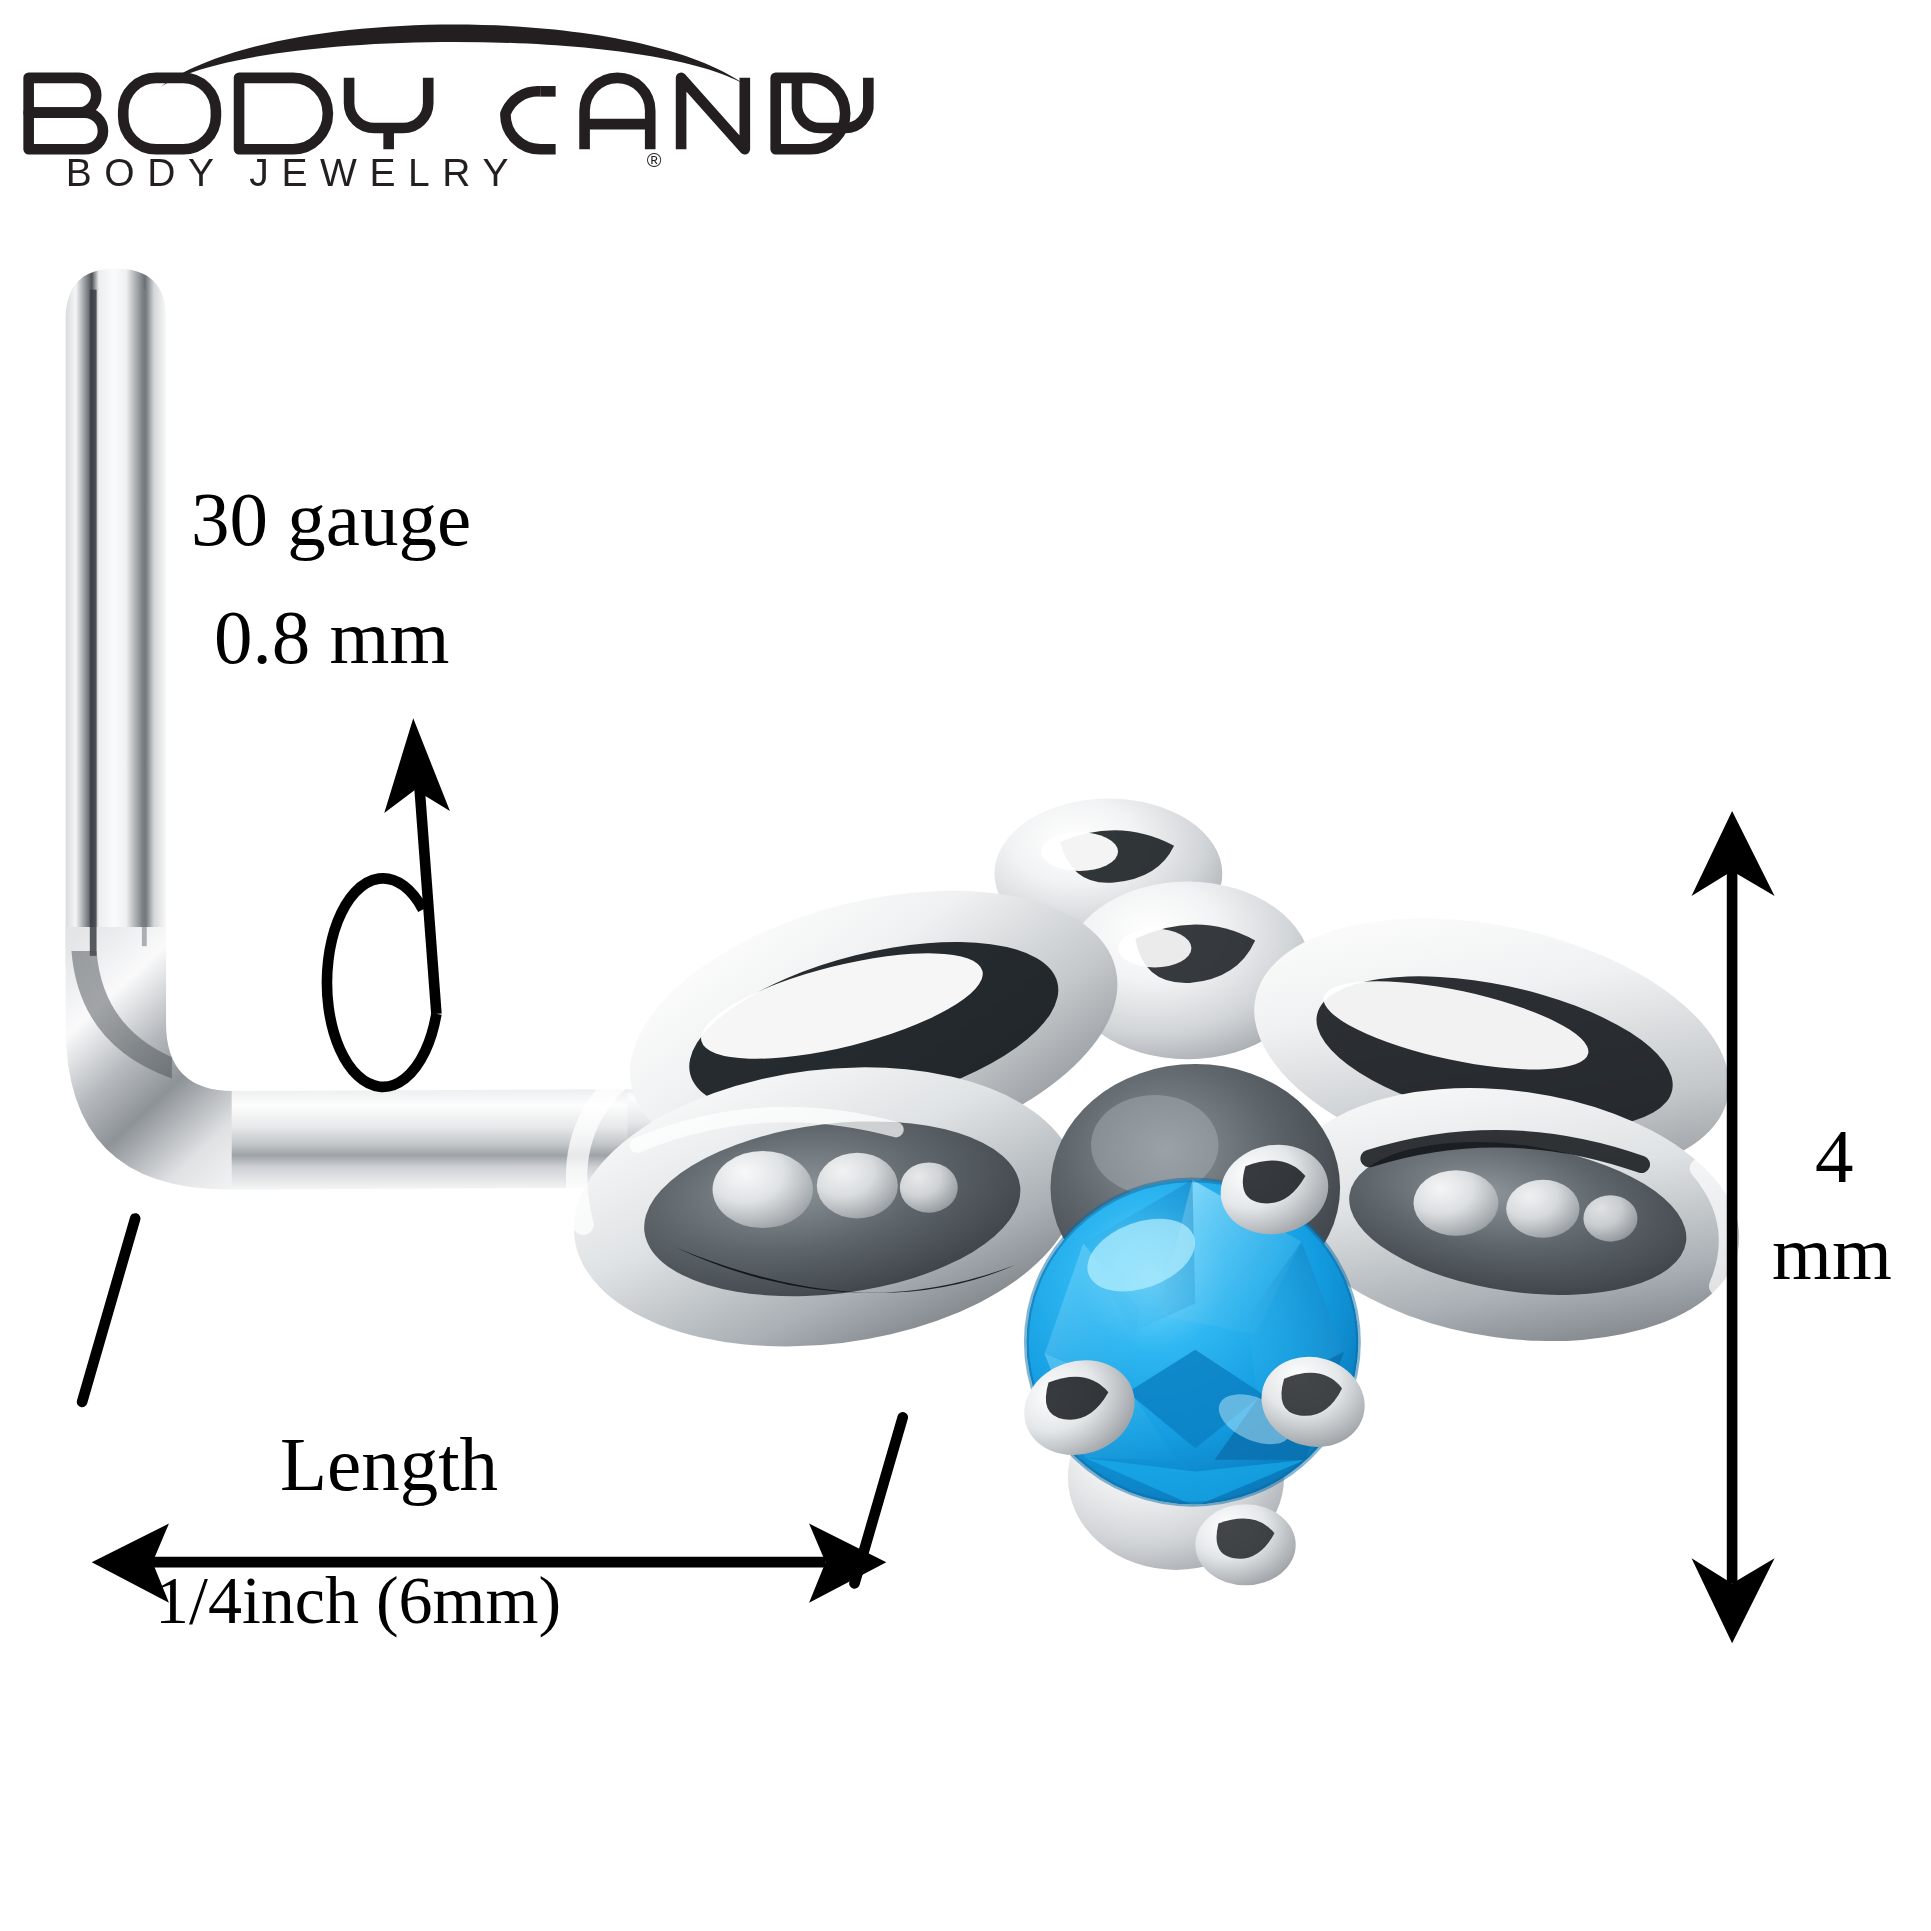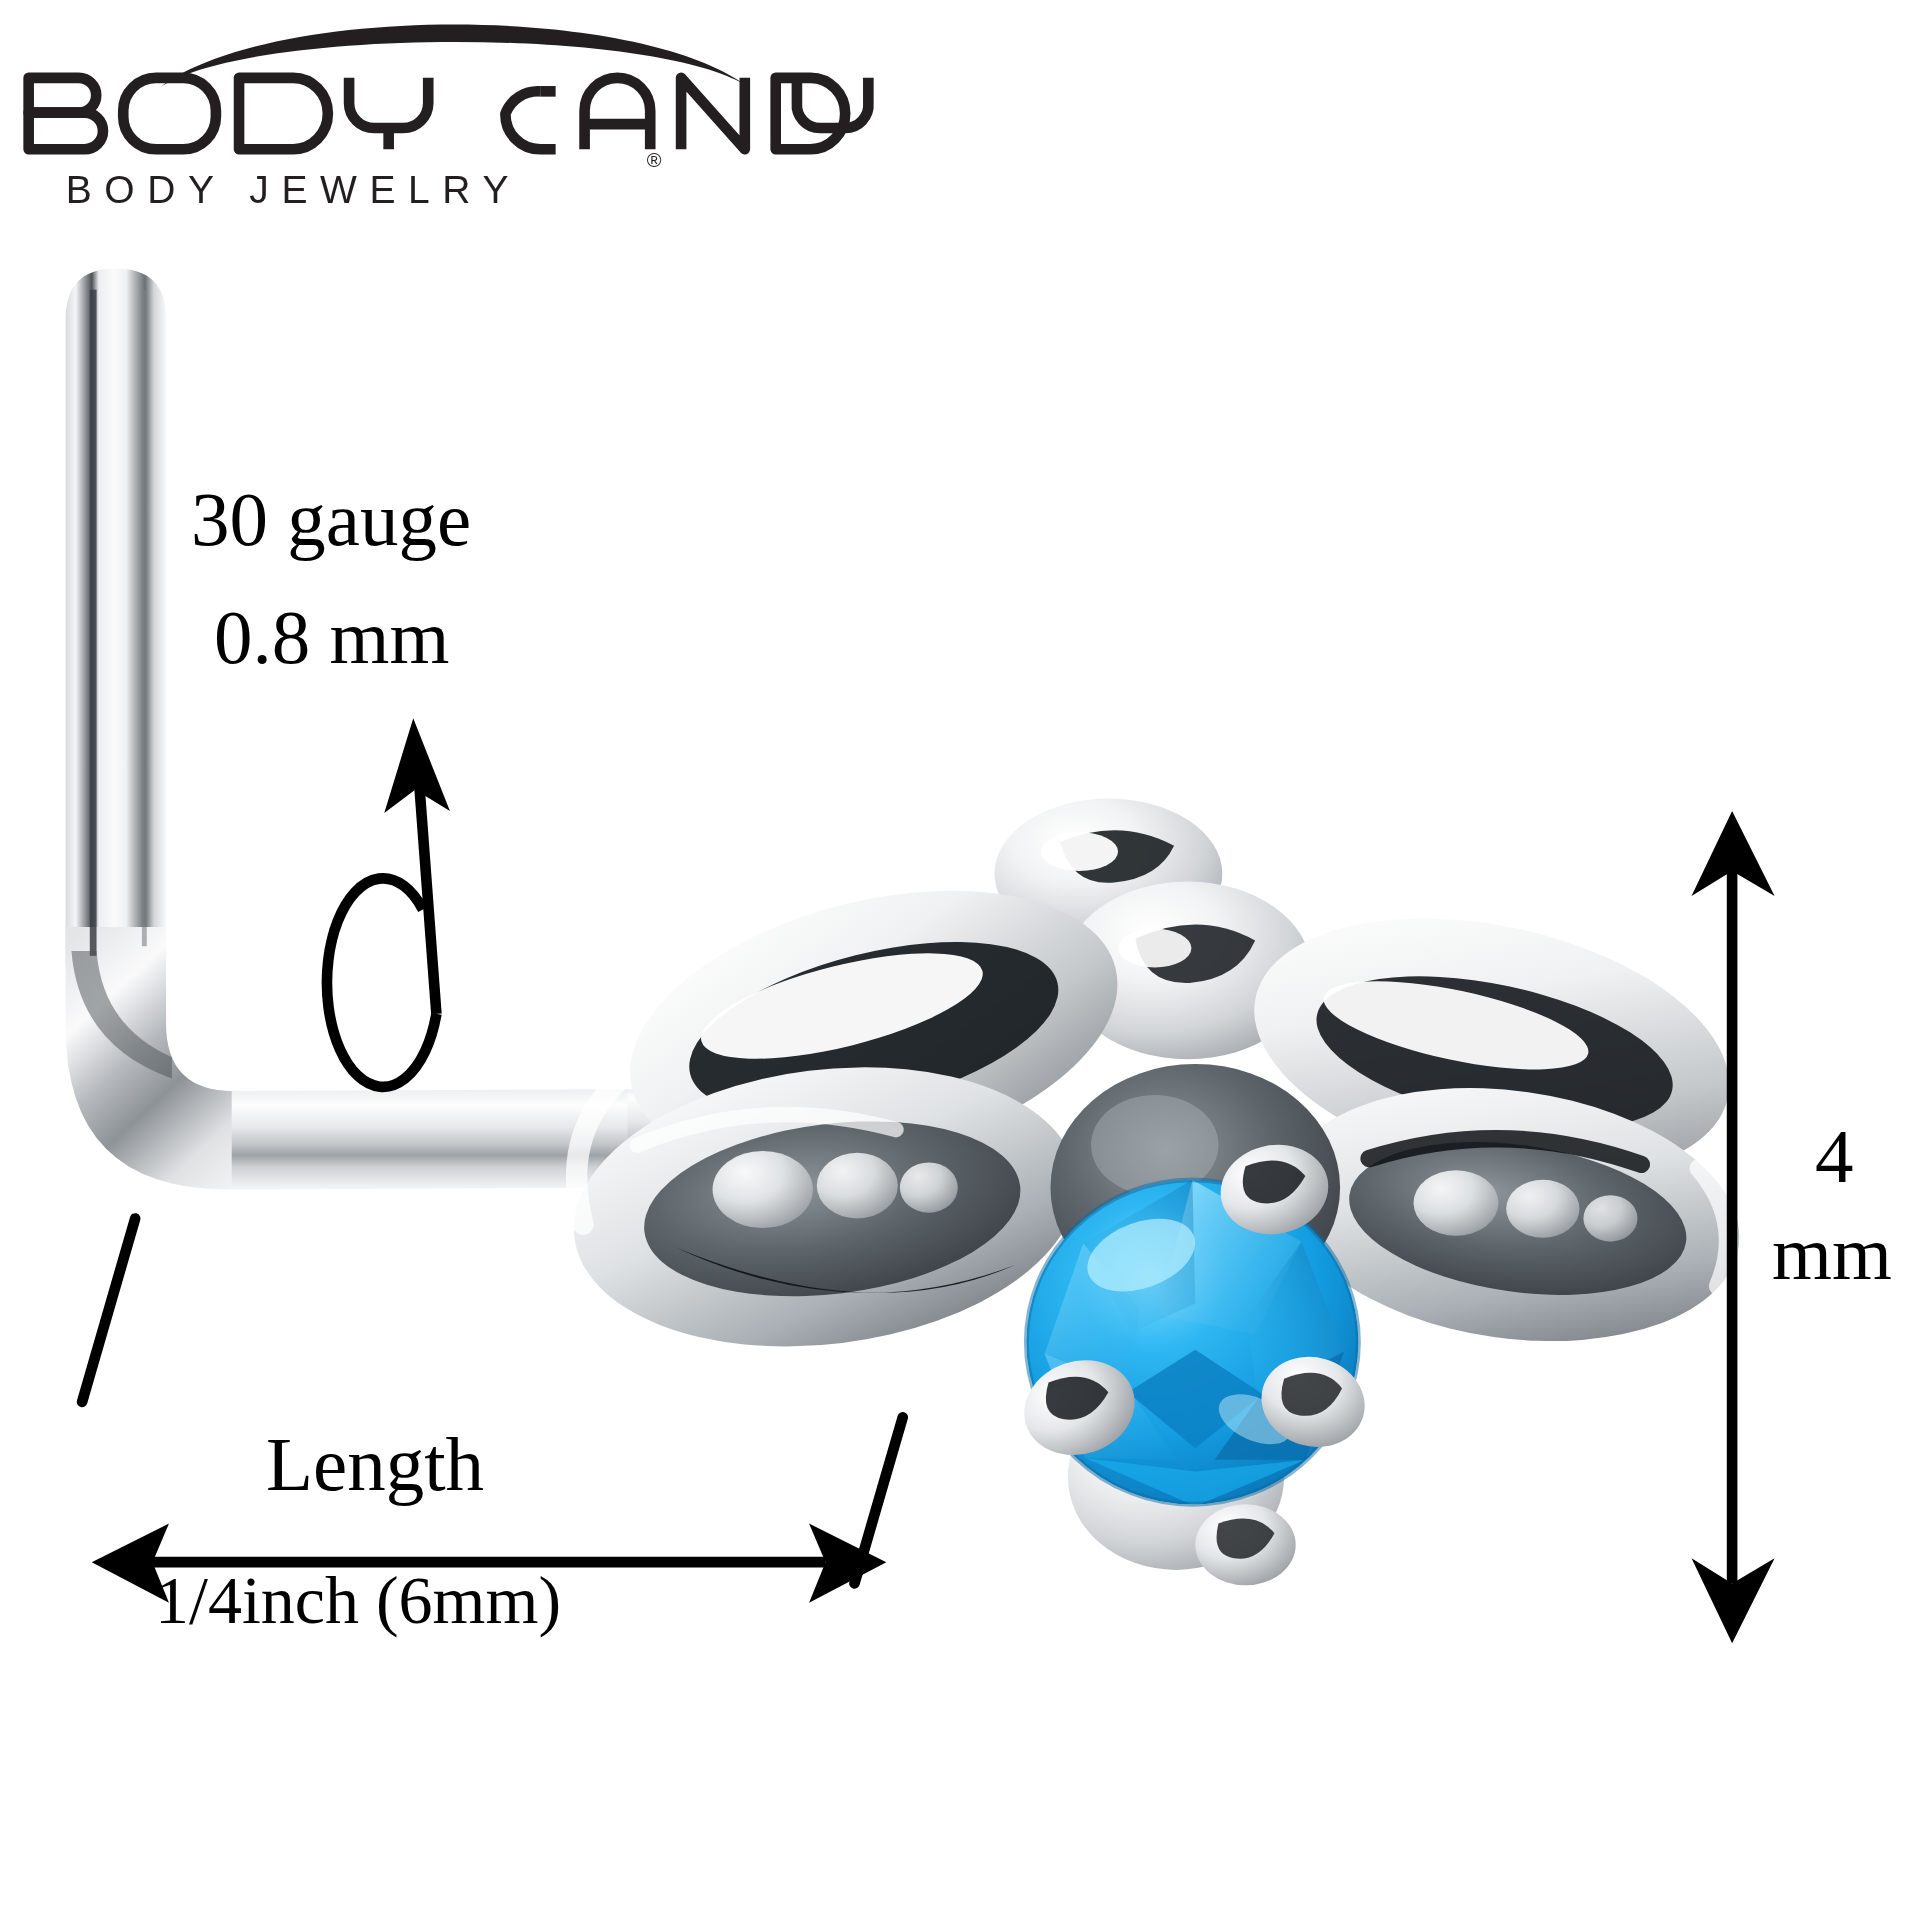--- a/index.html
+++ b/index.html
@@ -41,42 +41,41 @@
   #logo-tagline {
     position: absolute;
     left: 56px;
     top: 137px;
     font-family: "Liberation Sans", sans-serif;
     font-size: 39px;
     letter-spacing: 12.6px;
     font-weight: 400;
     color: #231f20;
     white-space: nowrap;
-    margin-top: 17px;
   }
   #logo-reg {
     position: absolute;
     left: 637px;
     top: 135px;
     font-family: "Liberation Sans", sans-serif;
     font-size: 20px;
     color: #231f20;
   }
 
   
   .anno {
     position: absolute;
     color: #000000;
     font-family: "Liberation Serif", serif;
     white-space: nowrap;
     line-height: 1.0;
   }
   #gauge-line1 { left: 191px; top: 481px; font-size: 77px; }
   #gauge-line2 { left: 214px; top: 599px; font-size: 77px; text-align: right; }
-  #length-label { left: 266px; top: 1426px; font-size: 77px; }
+  #length-label { left: 280px; top: 1426px; font-size: 77px; }
   #length-value { left: 155px; top: 1566px; font-size: 68px; }
   #height-num { left: 1815px; top: 1118px; font-size: 77px; }
   #height-unit { left: 1772px; top: 1215px; font-size: 77px; }
 
   
   #overlay {
     position: absolute;
     left: 0; top: 0;
     width: 1931px;
     height: 1931px;

